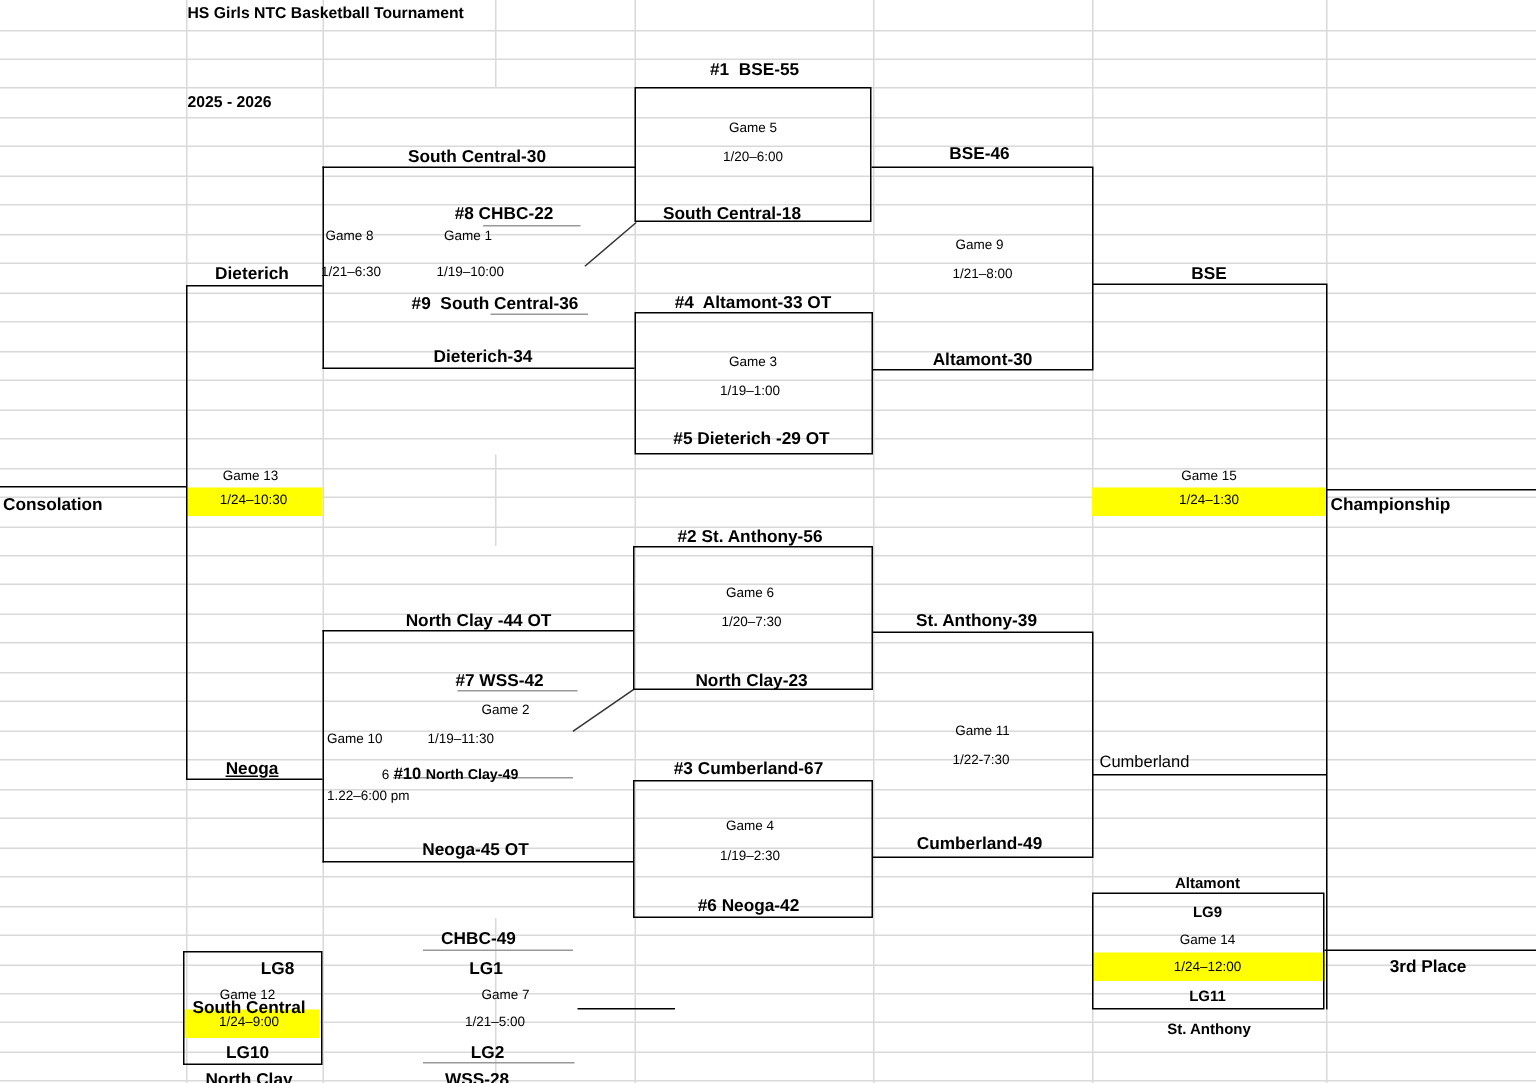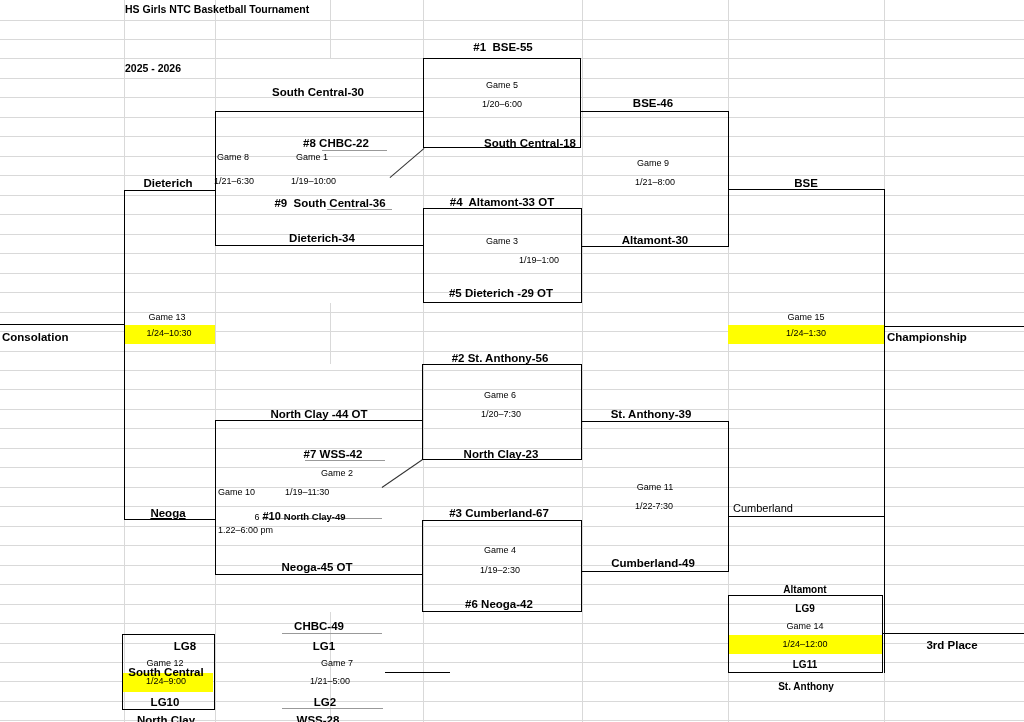--- a/index.html
+++ b/index.html
@@ -121,35 +121,35 @@
   <div class="ul" style="left:262px;top:518px;width:120px;"></div>
   <div class="ul" style="left:282px;top:633px;width:100px;"></div>
   <div class="ul" style="left:282px;top:708px;width:101px;"></div>
 
   <div class="txt ti" style="left:125px;top:4px;">HS Girls NTC Basketball Tournament</div>
   <div class="txt ti" style="left:125px;top:24px;margin-top:39px;">2025 - 2026</div>
 
   <div class="txt lb c pre" style="left:503px;top:41px;">#1  BSE-55</div>
   <div class="txt sm c" style="left:502px;top:81px;">Game 5</div>
   <div class="txt sm c" style="left:502px;top:100px;">1/20–6:00</div>
-  <div class="txt lb c" style="left:530px;top:137px;">South Central-18</div>
+  <div class="txt lb c" style="left:488px;top:137px;">South Central-18</div>
   <div class="txt lb c pre" style="left:502px;top:196px;">#4  Altamont-33 OT</div>
   <div class="txt sm c" style="left:502px;top:237px;">Game 3</div>
-  <div class="txt sm c" style="left:500px;top:256px;margin-left:39px;">1/19–1:00</div>
+  <div class="txt sm c" style="left:500px;top:256px;">1/19–1:00</div>
   <div class="txt lb c" style="left:501px;top:287px;">#5 Dieterich -29 OT</div>
   <div class="txt lb c" style="left:500px;top:352px;">#2 St. Anthony-56</div>
   <div class="txt sm c" style="left:500px;top:391px;">Game 6</div>
   <div class="txt sm c" style="left:501px;top:410px;">1/20–7:30</div>
   <div class="txt lb c" style="left:501px;top:448px;">North Clay-23</div>
   <div class="txt lb c" style="left:499px;top:507px;text-align:center;">#3 Cumberland-67</div>
   <div class="txt sm c" style="left:500px;top:546px;">Game 4</div>
   <div class="txt sm c" style="left:500px;top:566px;">1/19–2:30</div>
   <div class="txt lb c" style="left:499px;top:598px;">#6 Neoga-42</div>
 
-  <div class="txt lb c" style="left:318px;top:86px;">South Central-30</div>
+  <div class="txt lb c" style="left:318px;top:99px;">South Central-30</div>
   <div class="txt lb c" style="left:336px;top:137px;">#8 CHBC-22</div>
   <div class="txt sm" style="left:217px;top:153px;">Game 8</div>
   <div class="txt sm" style="left:296px;top:153px;">Game 1</div>
   <div class="txt sm" style="left:214px;top:177px;">1/21–6:30</div>
   <div class="txt sm" style="left:291px;top:177px;">1/19–10:00</div>
   <div class="txt lb c pre" style="left:330px;top:197px;">#9  South Central-36</div>
   <div class="txt lb c" style="left:322px;top:232px;">Dieterich-34</div>
   <div class="txt lb c" style="left:168px;top:177px;">Dieterich</div>
   <div class="txt lb c" style="left:319px;top:408px;">North Clay -44 OT</div>
   <div class="txt lb c" style="left:333px;top:448px;">#7 WSS-42</div>

